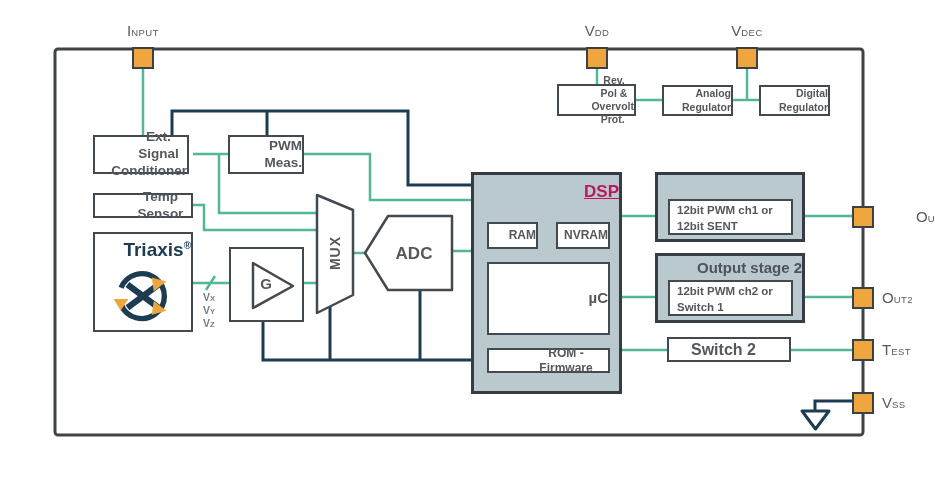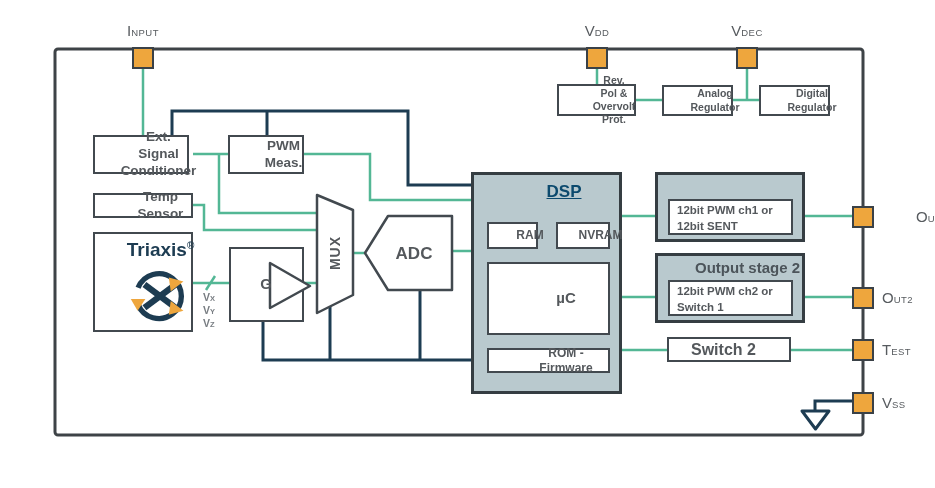--- a/index.html
+++ b/index.html
@@ -4,34 +4,34 @@
 <style>
   :root{
     --teal:#53b795; --navy:#1d3c52; --line:#42494f; --fill:#b9c9ce;
     --orange:#eea63d; --text:#54585c; --subtle:#787d82;
   }
   html,body{margin:0;padding:0;background:#fff;}
   #stage{position:relative;width:935px;height:488px;background:#fff;overflow:hidden;
          font-family:"Liberation Sans", sans-serif;color:var(--text);}
   #wires{position:absolute;left:0;top:0;width:935px;height:488px;}
   .box{position:absolute;box-sizing:border-box;background:#fff;border:2.5px solid var(--line);
-       display:flex;flex-direction:column;align-items:center;justify-content:center;
+       display:flex;flex-direction:column;align-items:flex-end;justify-content:center;
        font-weight:600;color:var(--text);text-align:center;line-height:1.25;padding-left:35px;}
   .shaded{background:var(--fill);border-color:#353d42;border-width:3px;justify-content:flex-start;}
   .pin{position:absolute;width:22px;height:22px;box-sizing:border-box;background:var(--orange);
        border:2.5px solid #3a4147;}
   .pinlabel{position:absolute;font-weight:400;color:#575b5f;font-size:15px;white-space:nowrap;}
   .pinlabel .sub{font-size:9.5px;letter-spacing:.5px;}
   .siglabel{position:absolute;color:var(--subtle);font-size:10.5px;font-weight:700;}
   .siglabel .sub{font-size:7.5px;}
   .shape-label{position:absolute;font-weight:600;color:var(--text);text-align:center;}
   .inner-note{position:absolute;box-sizing:border-box;background:#fff;border:2.5px solid var(--line);
        font-size:11.5px;font-weight:600;text-align:left;line-height:1.35;padding:2px 0 0 7px;}
   .os-title{margin-top:3px;font-size:15px;color:#4c545a;}
-  .dsp-title{margin-top:6px;font-size:17px;color:#0c4a6e;font-weight:600;text-decoration:underline;}
+  .dsp-title{margin-top:6px;font-size:17px;color:#be185d;font-weight:600;text-decoration:underline;}
 </style>
 </head>
 <body>
 
 <div id="stage">
 
   <svg id="wires" viewBox="0 0 935 488">
 
     <rect x="55" y="49" width="808" height="386" rx="3" fill="none" style="stroke:#3e4347;stroke-width:3"></rect>
 

